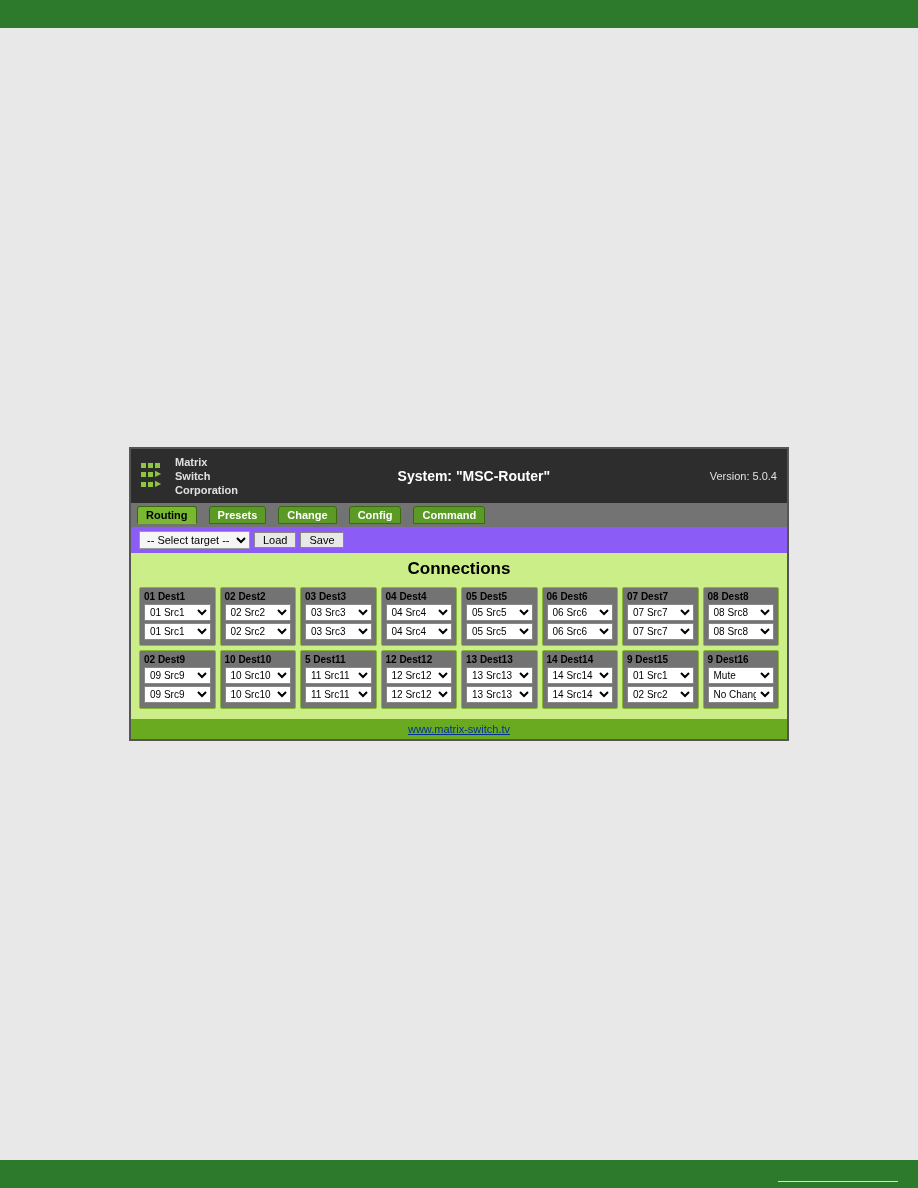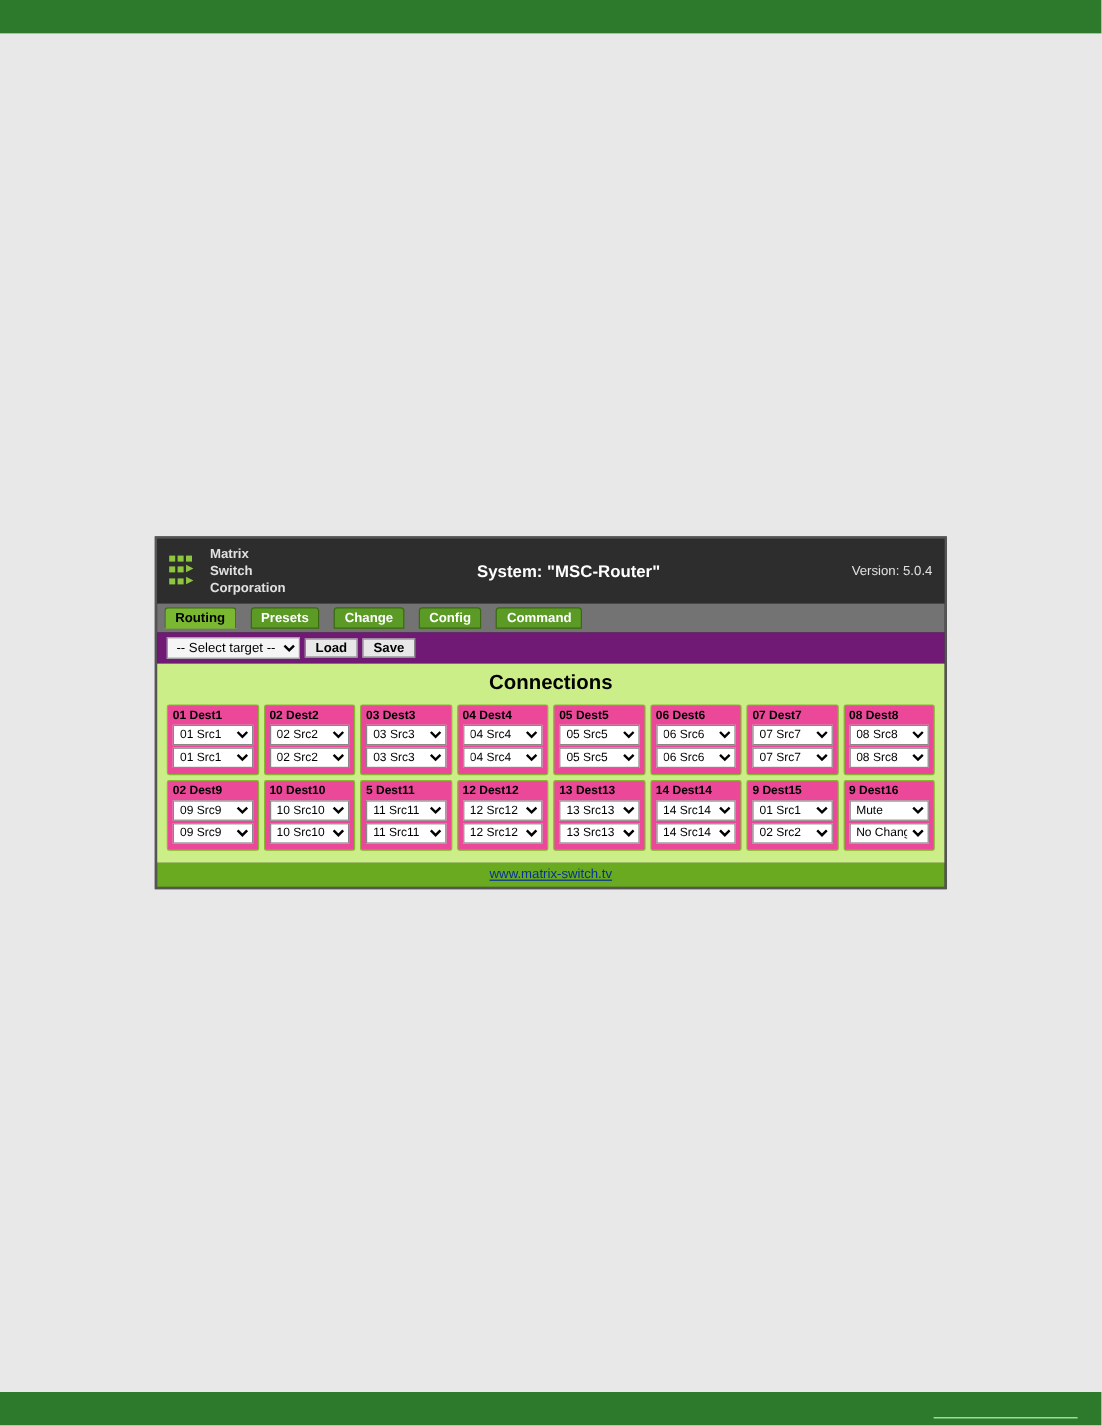--- a/index.html
+++ b/index.html
@@ -118,41 +118,41 @@
     }
 
     .nav-tab.active {
       background: #7ab832;
       color: #000;
       border-bottom: 1px solid #7ab832;
     }
 
     
     .toolbar {
-      background: #701a75;
+      background: #8b5cf6;
       display: flex;
       align-items: center;
       padding: 4px 8px;
       gap: 4px;
     }
 
     .toolbar select {
       font-size: 11px;
       padding: 1px 3px;
       border: 1px solid #999;
       background: #f5f5f5;
     }
 
     .toolbar button {
       font-size: 11px;
       padding: 1px 8px;
       border: 1px solid #888;
       background: #e8e8e8;
       cursor: pointer;
-      font-weight: bold;
+      font-weight: normal;
     }
 
     
     .connections-area {
       background: #ccee88;
       padding: 6px 8px 10px;
     }
 
     .connections-title {
       text-align: center;
@@ -162,21 +162,21 @@
       margin-bottom: 8px;
     }
 
     .connections-grid {
       display: grid;
       grid-template-columns: repeat(8, 1fr);
       gap: 4px;
     }
 
     .dest-cell {
-      background: #ec4899;
+      background: #737373;
       border: 1px solid #88b830;
       padding: 3px 4px;
       border-radius: 2px;
     }
 
     .dest-label {
       font-size: 10px;
       font-weight: bold;
       color: #000;
       margin-bottom: 2px;

